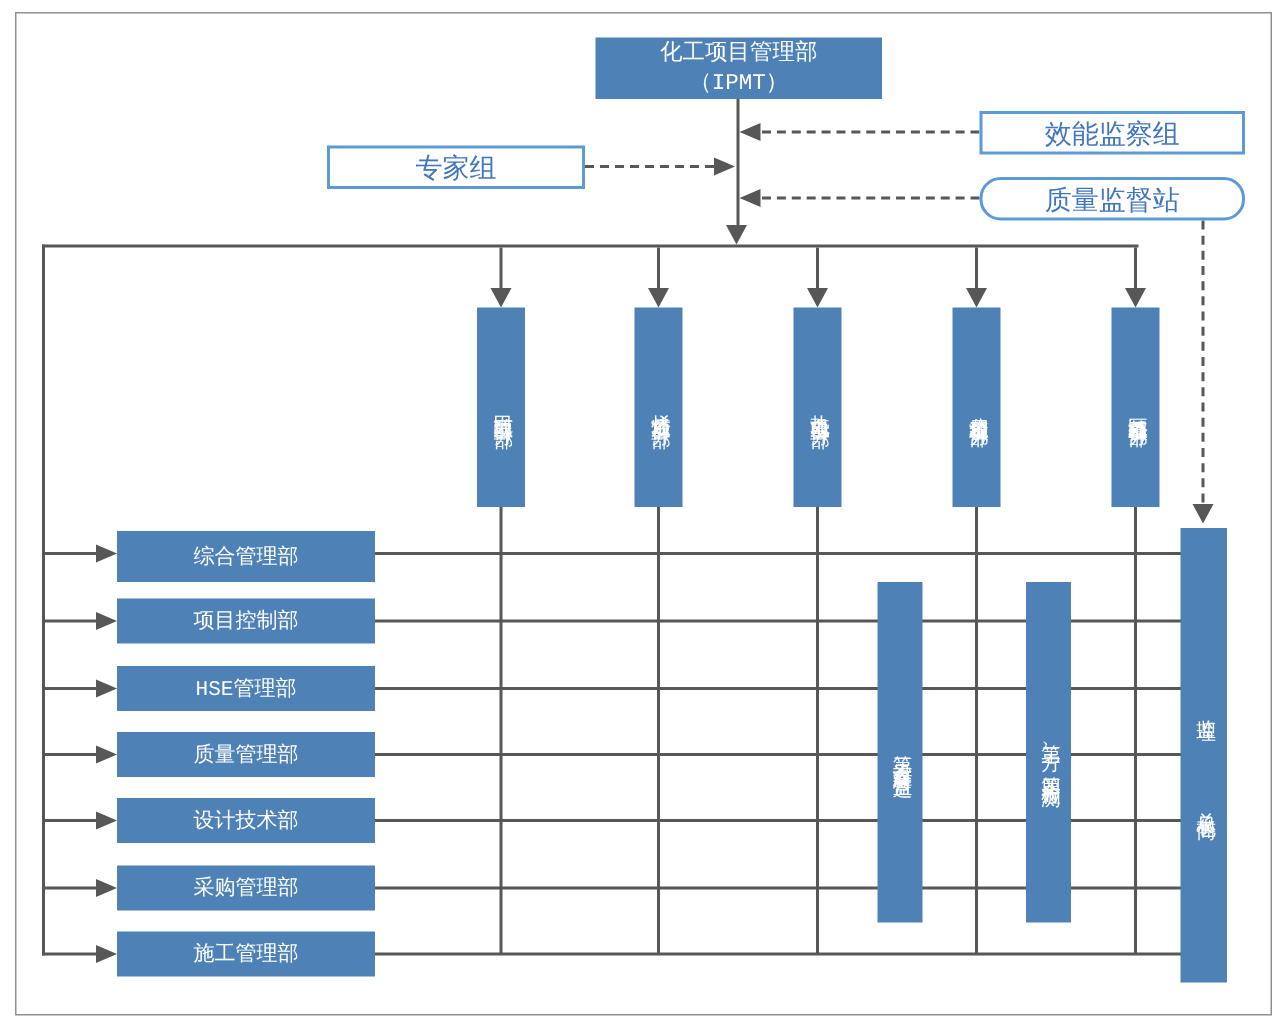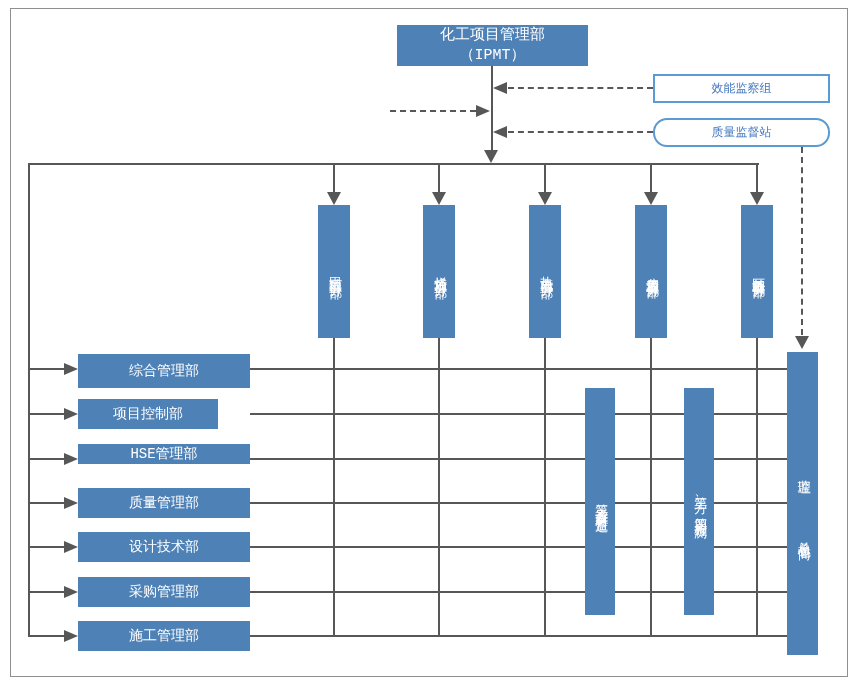--- a/index.html
+++ b/index.html
@@ -16,21 +16,21 @@
   }
   .frame{position:absolute;border:1px solid var(--frame);background:transparent;}
   .fill-box{
     position:absolute;background:var(--fill);color:#ffffff;
     display:flex;align-items:center;justify-content:center;
     font-size:14px;text-align:center;box-sizing:border-box;font-family:Liberation Mono, monospace;
   }
   .outline-box{
     position:absolute;background:#ffffff;border:2px solid var(--obord);
     color:var(--otext);display:flex;align-items:center;justify-content:center;
-    font-size:12px;box-sizing:border-box;
+    font-size:18px;box-sizing:border-box;
   }
   .vtext{
     display:block;writing-mode:vertical-rl;text-orientation:upright;
     letter-spacing:2px;font-size:13px;line-height:1.1;
   }
   .hline{position:absolute;height:2px;background:var(--line);}
   .vline{position:absolute;width:2px;background:var(--line);}
   .hdash{position:absolute;height:0;border-top:2px dashed var(--line);}
   .vdash{position:absolute;width:0;border-left:2px dashed var(--line);}
   .arr-d{position:absolute;width:0;height:0;border-left:7px solid transparent;border-right:7px solid transparent;border-top:13px solid var(--line);}
@@ -108,20 +108,23 @@
 
   <div class="hline" style="left:28px;top:635px;width:38px;"></div>
   <div class="arr-r" style="left:64px;top:630px;"></div>
   <div class="hline" style="left:250px;top:635px;width:538px;"></div>
 
   <div class="fill-box" style="left:397px;top:25px;width:191px;height:41px;font-size:15px;flex-direction:column;line-height:1.3;">
     <div>化工项目管理部</div>
     <div>（IPMT）</div>
   </div>
 
+  <div class="outline-box" style="left:218px;top:97px;width:172px;height:29px;">
+    <span>专家组</span>
+  </div>
   <div class="outline-box" style="left:653px;top:74px;width:177px;height:29px;">
     <span>效能监察组</span>
   </div>
   <div class="outline-box" style="left:653px;top:118px;width:177px;height:29px;border-radius:14px;">
     <span>质量监督站</span>
   </div>
 
   <div class="fill-box" style="left:318px;top:205px;width:32px;height:133px;">
     <span class="vtext">甲醇项目分部</span>
   </div>
@@ -134,24 +137,24 @@
   <div class="fill-box" style="left:635px;top:205px;width:32px;height:133px;">
     <span class="vtext" style="letter-spacing:1px;">公用工程项目分部</span>
   </div>
   <div class="fill-box" style="left:741px;top:205px;width:32px;height:133px;">
     <span class="vtext" style="letter-spacing:1px;">区外工程项目分部</span>
   </div>
 
   <div class="fill-box" style="left:78px;top:354px;width:172px;height:34px;">
     <span>综合管理部</span>
   </div>
-  <div class="fill-box" style="left:78px;top:399px;width:140px;height:30px;">
+  <div class="fill-box" style="left:78px;top:399px;width:172px;height:30px;">
     <span>项目控制部</span>
   </div>
-  <div class="fill-box" style="left:78px;top:444px;width:172px;height:20px;">
+  <div class="fill-box" style="left:78px;top:444px;width:172px;height:30px;">
     <span>HSE管理部</span>
   </div>
   <div class="fill-box" style="left:78px;top:532px;width:172px;height:30px;">
     <span>设计技术部</span>
   </div>
   <div class="fill-box" style="left:78px;top:488px;width:172px;height:30px;">
     <span>质量管理部</span>
   </div>
   <div class="fill-box" style="left:78px;top:577px;width:172px;height:30px;">
     <span>采购管理部</span>

